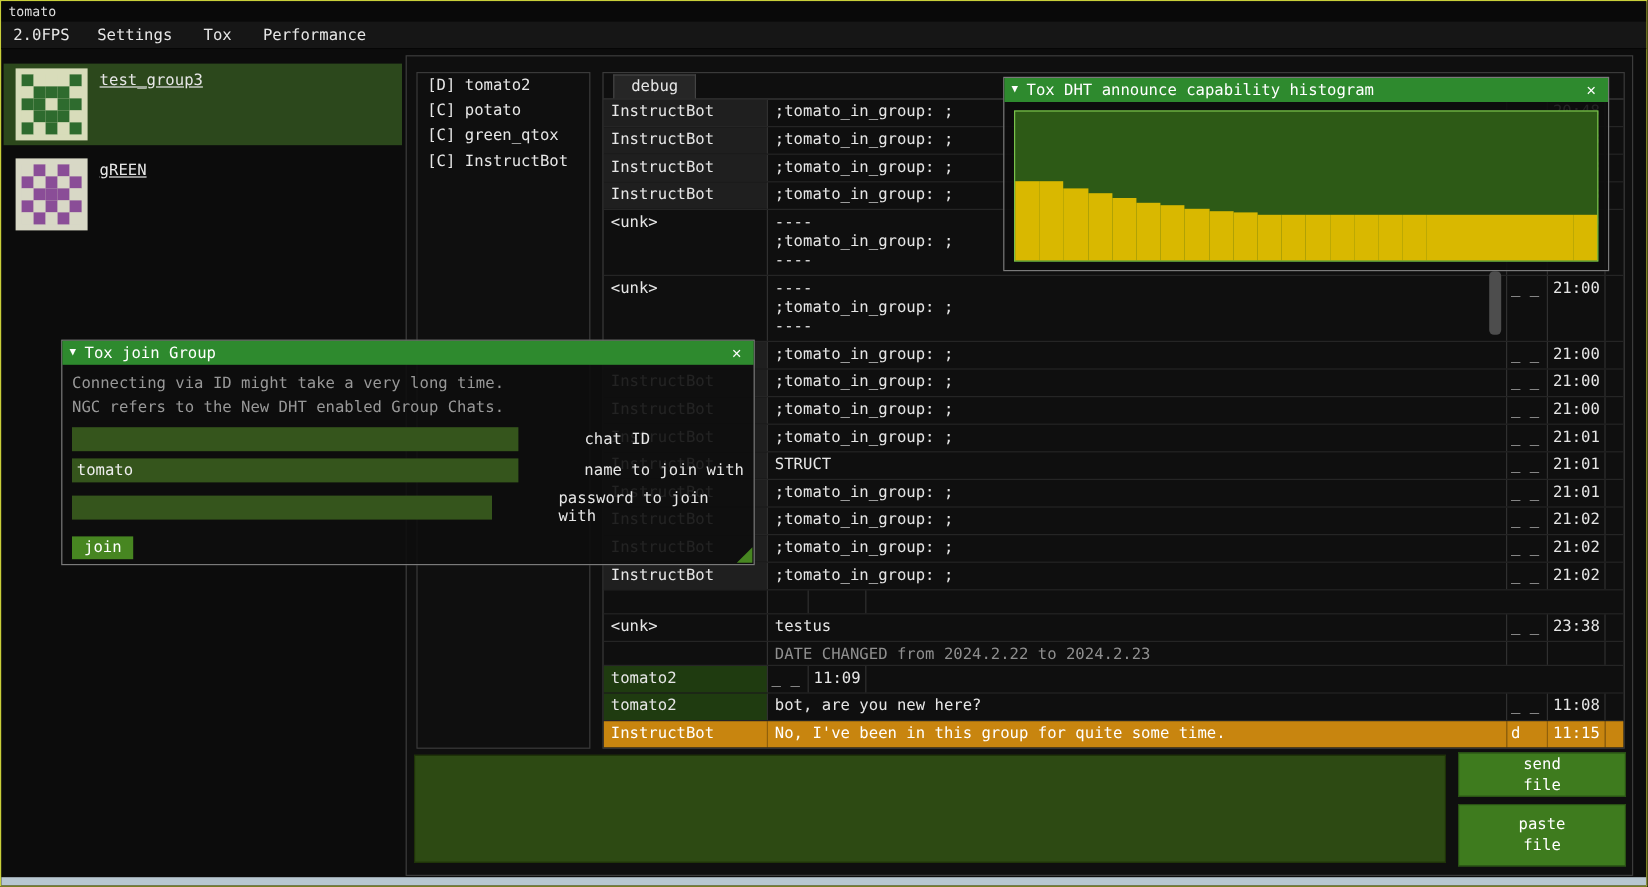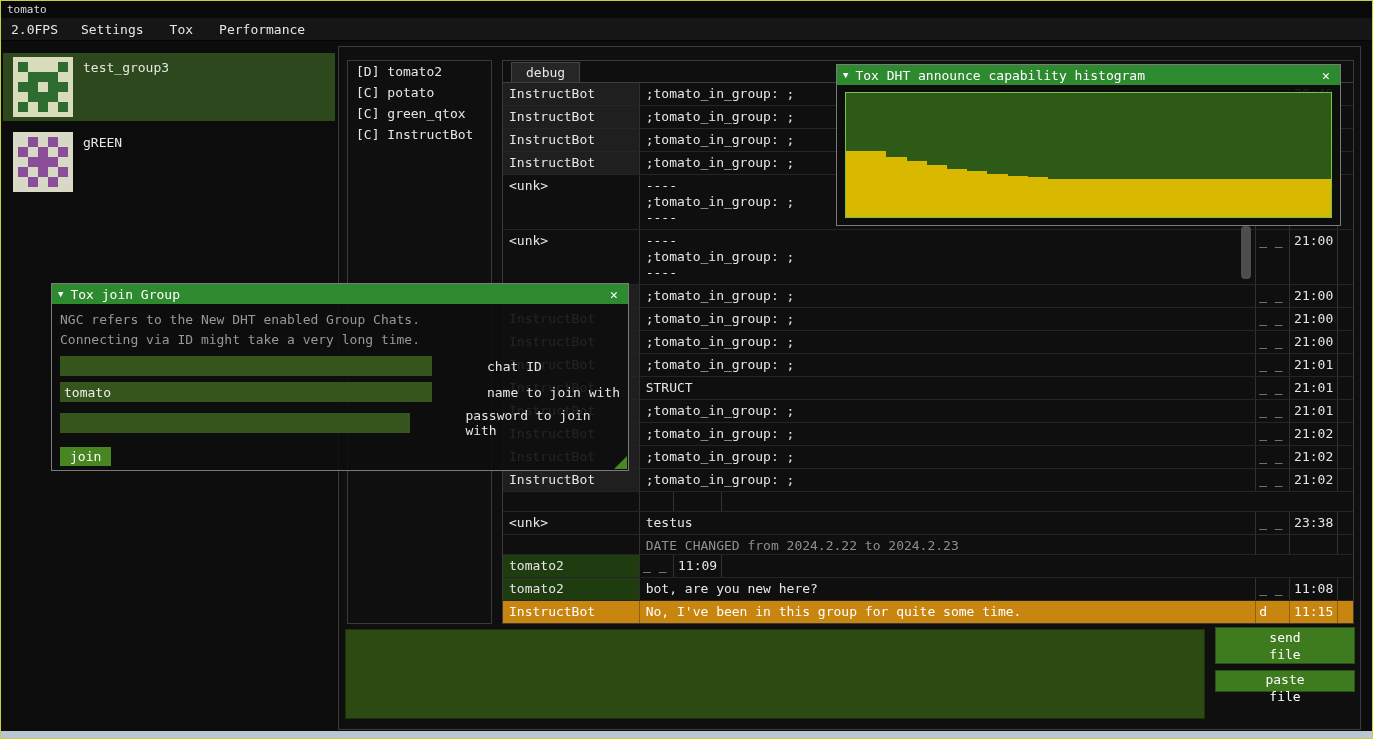--- a/index.html
+++ b/index.html
@@ -14,21 +14,21 @@
   .titlebar { position:absolute; left:0; top:0; right:0; height:17px; background:#090909;
     display:flex; align-items:center; padding:0 6px; font-size:11px; color:#dcdcdc; }
   .menubar { position:absolute; left:0; top:17px; right:0; height:23px; background:#161616;
     display:flex; align-items:center; border-bottom:1px solid #060606; }
   .menu-fps { padding:0 10px; }
   .menu-items { display:flex; }
   .menu-item { padding:0 13px; cursor:default; }
   .bottom-strip { position:absolute; left:0; right:0; bottom:0; height:7px; background:#b8c7d1; }
 
   
-  .sidebar { position:absolute; left:0; top:40px; width:336px; bottom:8px; }
+  .sidebar { position:absolute; left:0; top:40px; width:336px; bottom:8px;text-decoration:underline; }
   .group-list { padding-top:12px; }
   .group-item { display:flex; align-items:flex-start; gap:10px; padding:4px 8px 4px 10px;
     margin:0 2px 7px 2px; min-height:62px; cursor:default; }
   .group-item.selected { background:#2c481c; }
   .avatar { width:60px; height:60px; display:grid; flex:none;
     grid-template-columns:repeat(5,1fr); grid-template-rows:repeat(5,1fr); padding:5px; }
   .group-name { padding-top:3px; }
 
   
   .main { position:absolute; left:337px; top:45px; width:1023px; height:684px;
@@ -63,21 +63,21 @@
   .scroll-thumb { position:absolute; left:1240px; top:225px; width:10px; height:53px;
     background:#4d4d4d; border-radius:4px; z-index:3; cursor:grab; }
 
   
   .composer-input { position:absolute; left:6px; top:582px; width:860px; height:90px;
     background:#2d4a13; border:1px solid #1e3208; color:#eee; font:inherit; resize:none; outline:none; padding:4px 6px; }
   .file-btn { position:absolute; left:876px; width:140px; background:#3e7b1e; color:#fff;
     border:1px solid #2a5214; font:inherit; white-space:pre-line; text-align:center;
     line-height:17px; cursor:pointer; }
   .file-btn.send { top:580px; height:37px; }
-  .file-btn.paste { top:623px; height:22px; }
+  .file-btn.paste { top:623px; height:52px; }
 
   
   .window { position:absolute; background:rgba(13,13,13,.9); border:1px solid #7a7a7a; }
   .window-titlebar { height:20px; background:#2e8a2e; display:flex; align-items:center;
     padding:0 6px; gap:7px; color:#fff; cursor:default; }
   .collapse { font-size:9px; }
   .window-title { flex:1; }
   .close-btn { width:16px; text-align:center; cursor:pointer; }
   .histogram-window { left:835px; top:63px; width:505px; height:162px; z-index:5; }
   .histogram-plot { position:relative; margin:7px 8px; height:126px; display:flex;
@@ -386,22 +386,22 @@
       </div>
   </div>
 
   <div class="window join-window">
     <div class="window-titlebar">
       <span class="collapse">▼</span>
       <span class="window-title">Tox join Group</span>
       <span class="close-btn">✕</span>
     </div>
     <div class="join-body">
+      <div class="info-line">Connecting via ID might take a very long time.</div>
       <div class="info-line">NGC refers to the New DHT enabled Group Chats.</div>
-      <div class="info-line">Connecting via ID might take a very long time.</div>
       <div>
           <div class="field-row">
             <input type="text" class="field-input" style="">
             <span class="field-label">chat ID</span>
           </div>
           <div class="field-row">
             <input type="text" class="field-input" value="tomato" style="">
             <span class="field-label">name to join with</span>
           </div>
           <div class="field-row">

